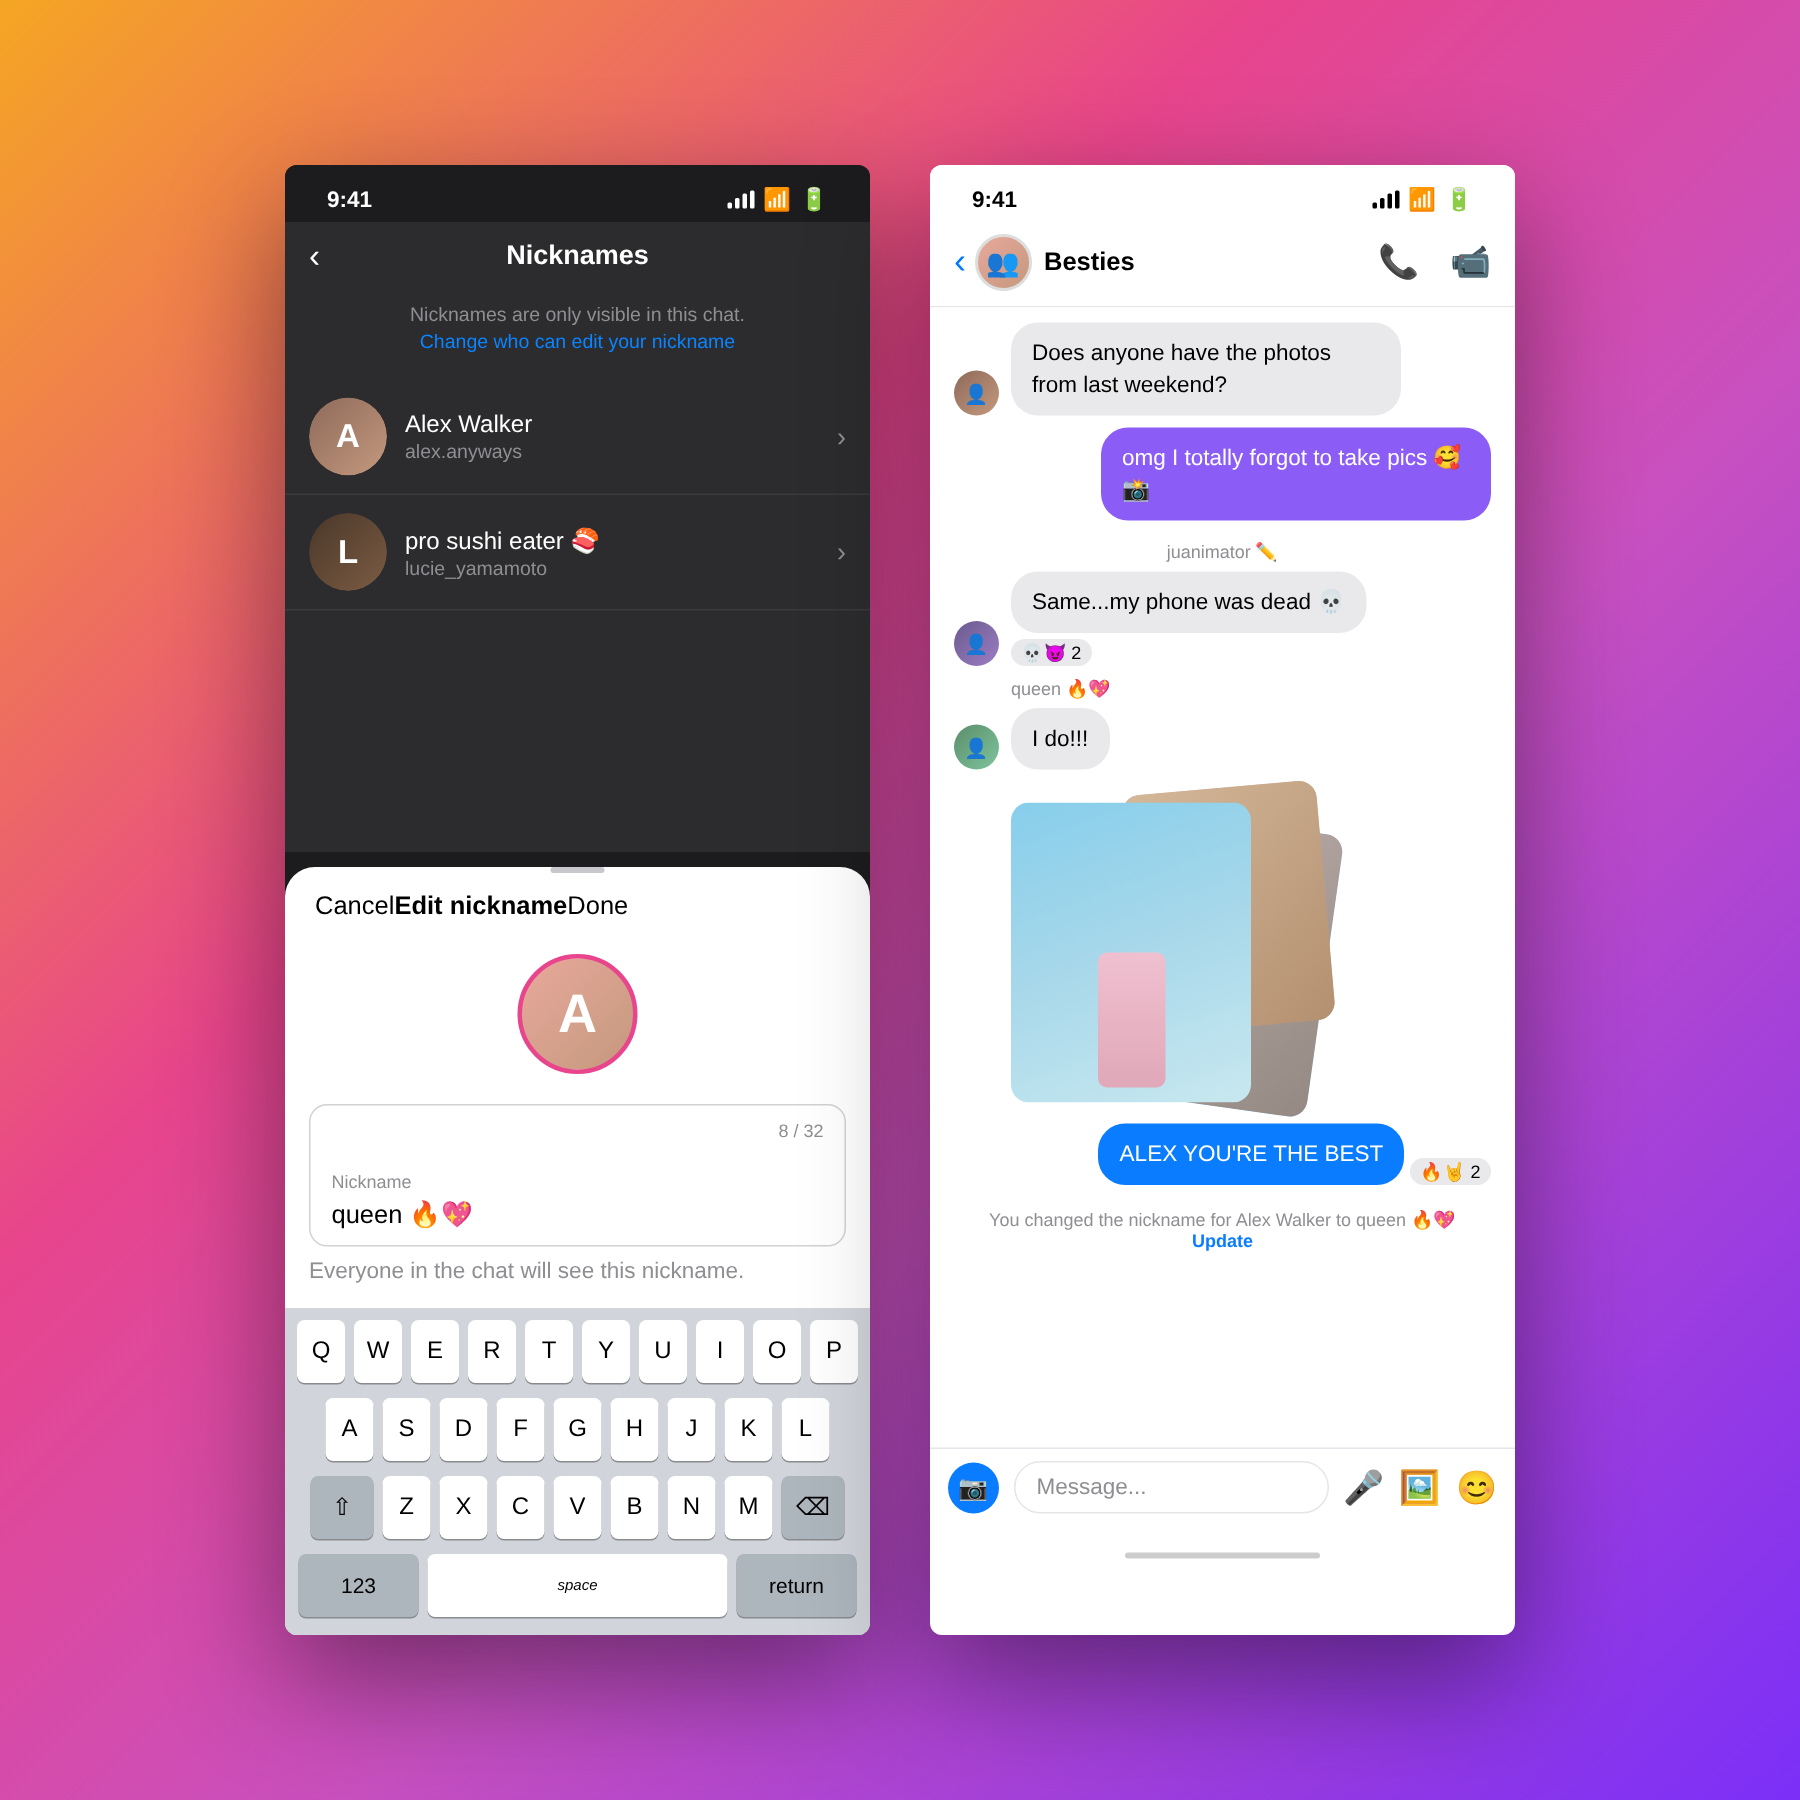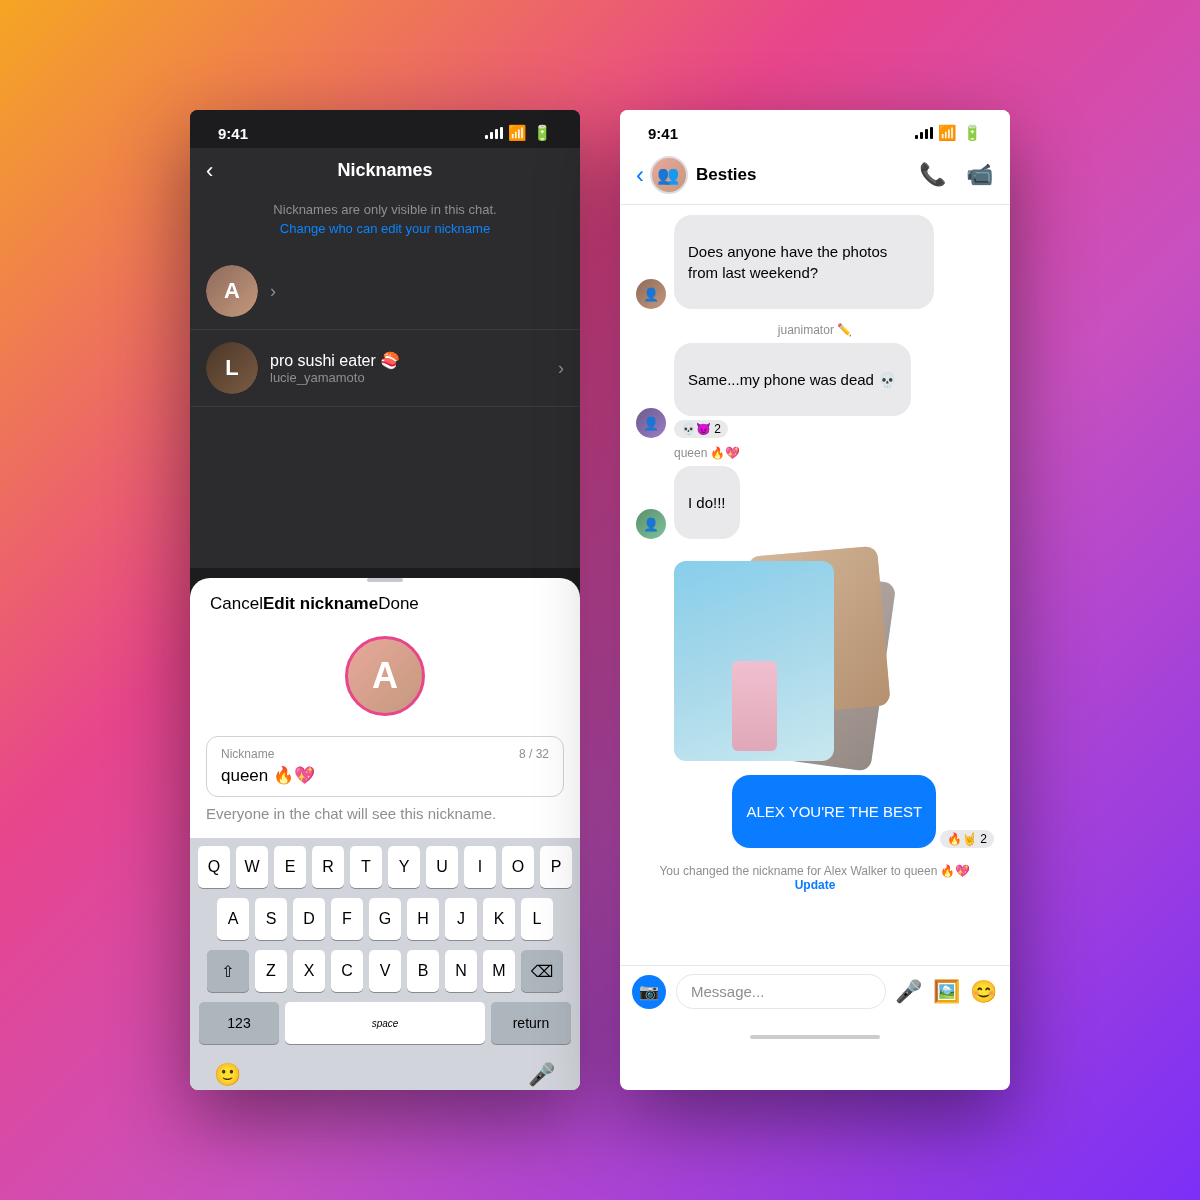--- a/index.html
+++ b/index.html
@@ -173,20 +173,21 @@
       border: 1px solid #d1d1d6;
       border-radius: 12px;
       padding: 10px 14px;
       position: relative;
     }
     .nickname-label {
       font-size: 12px;
       color: #8e8e93;
       display: block;
       margin-bottom: 4px;
+      margin-top: 34px;
     }
     .nickname-value {
       font-size: 17px;
       color: #000;
     }
     .char-count {
       position: absolute;
       right: 14px;
       top: 10px;
       font-size: 12px;
@@ -288,21 +289,21 @@
     .message-avatar-sm {
       width: 30px; height: 30px;
       border-radius: 50%;
       flex-shrink: 0;
       background: #ccc;
       display: flex; align-items: center; justify-content: center;
       font-size: 13px;
     }
     .bubble {
       max-width: 260px;
-      padding: 26px 14px;
+      padding: 10px 14px;
       border-radius: 18px;
       font-size: 15px;
       line-height: 1.4;
     }
     .bubble-gray { background: #e9e9eb; color: #000; }
     .bubble-purple { background: #8b5cf6; color: #fff; }
     .bubble-blue { background: #0a7cff; color: #fff; }
     .reaction-badge {
       background: #e9e9eb;
       border-radius: 10px;
@@ -437,20 +438,24 @@
         <span class="nav-title-dark">Nicknames</span>
       </div>
       <div class="nickname-subtitle">
         <p>Nicknames are only visible in this chat.</p>
         <a>Change who can edit your nickname</a>
       </div>
 
       <div class="contact-row">
         <div class="contact-avatar">
           <div class="avatar-alex">A</div>
+        </div>
+        <div class="contact-info">
+          <div class="contact-name">Alex Walker</div>
+          <div class="contact-username">alex.anyways</div>
         </div>
         <span class="chevron-right">›</span>
       </div>
 
       <div class="contact-row">
         <div class="contact-avatar">
           <div class="avatar-lucie">L</div>
         </div>
         <div class="contact-info">
           <div class="contact-name">pro sushi eater 🍣</div>
@@ -554,20 +559,23 @@
       </div>
     </div>
 
     <div class="messages-area">
 
       <div class="message-row">
         <div class="message-avatar-sm" style="background: linear-gradient(135deg,#8e6a5b,#c4997d);">👤</div>
         <div class="bubble bubble-gray">Does anyone have the photos from last weekend?</div>
       </div>
 
+      <div class="message-row message-row-right">
+        <div class="bubble bubble-purple">omg I totally forgot to take pics 🥰📸</div>
+      </div>
 
       <div class="system-message">juanimator ✏️</div>
 
       <div class="message-row">
         <div class="message-avatar-sm" style="background: linear-gradient(135deg,#6a5b8e,#9d7dc4);">👤</div>
         <div style="display:flex;flex-direction:column;gap:4px;">
           <div class="bubble bubble-gray">Same...my phone was dead 💀</div>
           <div class="reaction-badge" style="align-self:flex-start;">💀😈 2</div>
         </div>
       </div>

